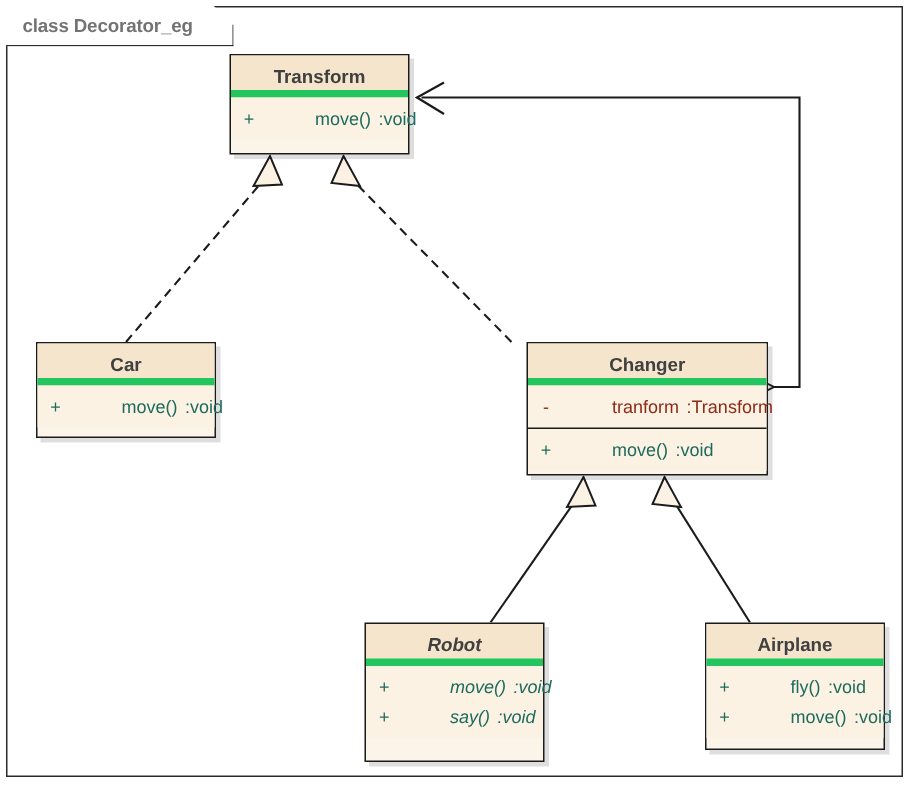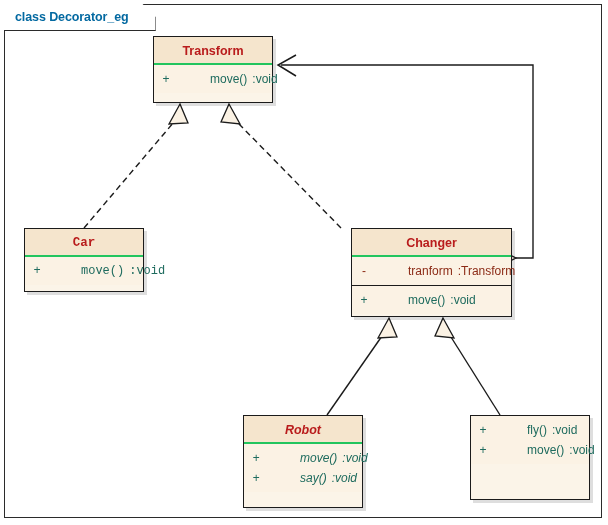--- a/index.html
+++ b/index.html
@@ -42,43 +42,43 @@
     border-top: none;
     border-left: none;
     box-sizing: border-box;
     background: #ffffff;
     -webkit-clip-path: polygon(0 0, calc(100% - 13px) 0, 100% 48%, 100% 100%, 0 100%);
     clip-path: polygon(0 0, calc(100% - 13px) 0, 100% 48%, 100% 100%, 0 100%);
   }
   .frame-tab-label {
     font-size: 12.5px;
     font-weight: bold;
-    color: #0369a1;
+    color: #737373;
     white-space: nowrap;
     letter-spacing: -0.1px;
   }
 
   
   .uml-class {
     position: absolute;
     border: 1px solid #1b1b1b;
     box-sizing: border-box;
     background: #fbf4e8;
     box-shadow: 3px 3px 0 rgba(0,0,0,0.13);
     z-index: 5;
   }
   .uml-name {
     height: 28px;
     line-height: 28px;
     text-align: center;
     font-size: 12.5px;
     font-weight: bold;
-    color: #b91c1c;
+    color: #404040;
     background: #f5e5cd;
-    border-bottom: 2px solid #22c55e;
+    border-bottom: 5px solid #22c55e;
     box-sizing: border-box;
     overflow: hidden;
     white-space: nowrap;
   }
   .uml-compartment {
     padding: 4px 0 4px 0;
     background: #fbf2e4;
     box-sizing: border-box;
   }
   .uml-compartment + .uml-compartment {
@@ -161,21 +161,21 @@
     <div class="uml-name">Transform</div>
     <div class="uml-compartment">
       <div class="uml-member">
         <span class="vis m-op">+</span>
         <span class="mem-name m-op">move()</span>
         <span class="mem-type m-op">:void</span>
       </div>
     </div>
   </div>
 
-  <div class="uml-class" style="left:24px; top:228px; width:120px; height:64px;font-family:Liberation Mono, monospace;">
+  <div class="uml-class" style="left:24px; top:228px; width:120px; height:64px;">
     <div class="uml-name">Car</div>
     <div class="uml-compartment">
       <div class="uml-member">
         <span class="vis m-op">+</span>
         <span class="mem-name m-op">move()</span>
         <span class="mem-type m-op">:void</span>
       </div>
     </div>
   </div>
 
@@ -207,20 +207,21 @@
       </div>
       <div class="uml-member">
         <span class="vis m-op">+</span>
         <span class="mem-name m-op">say()</span>
         <span class="mem-type m-op">:void</span>
       </div>
     </div>
   </div>
 
   <div class="uml-class" style="left:470px; top:415px; width:120px; height:85px;">
+    <div class="uml-name">Airplane</div>
     <div class="uml-compartment">
       <div class="uml-member">
         <span class="vis m-op">+</span>
         <span class="mem-name m-op">fly()</span>
         <span class="mem-type m-op">:void</span>
       </div>
       <div class="uml-member">
         <span class="vis m-op">+</span>
         <span class="mem-name m-op">move()</span>
         <span class="mem-type m-op">:void</span>

